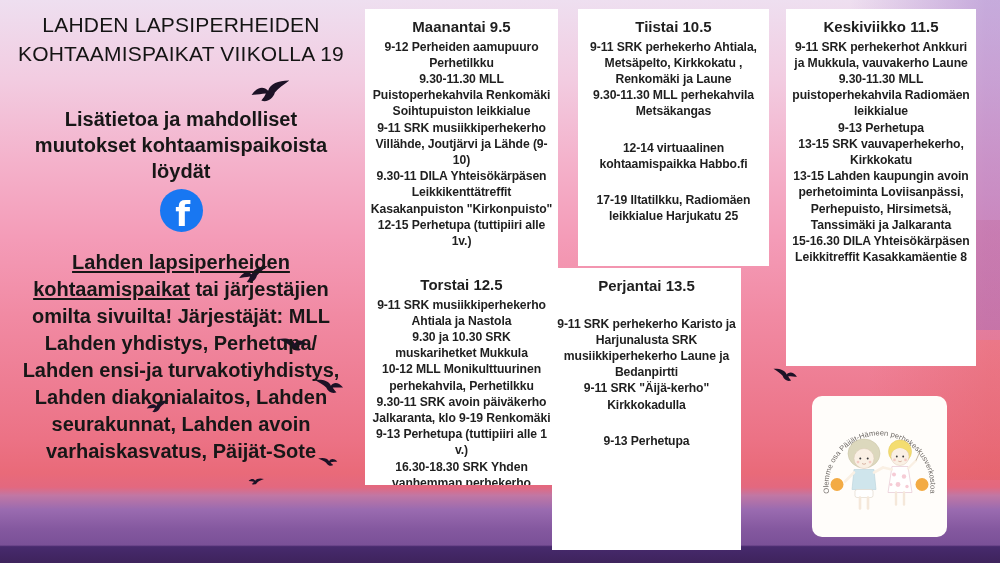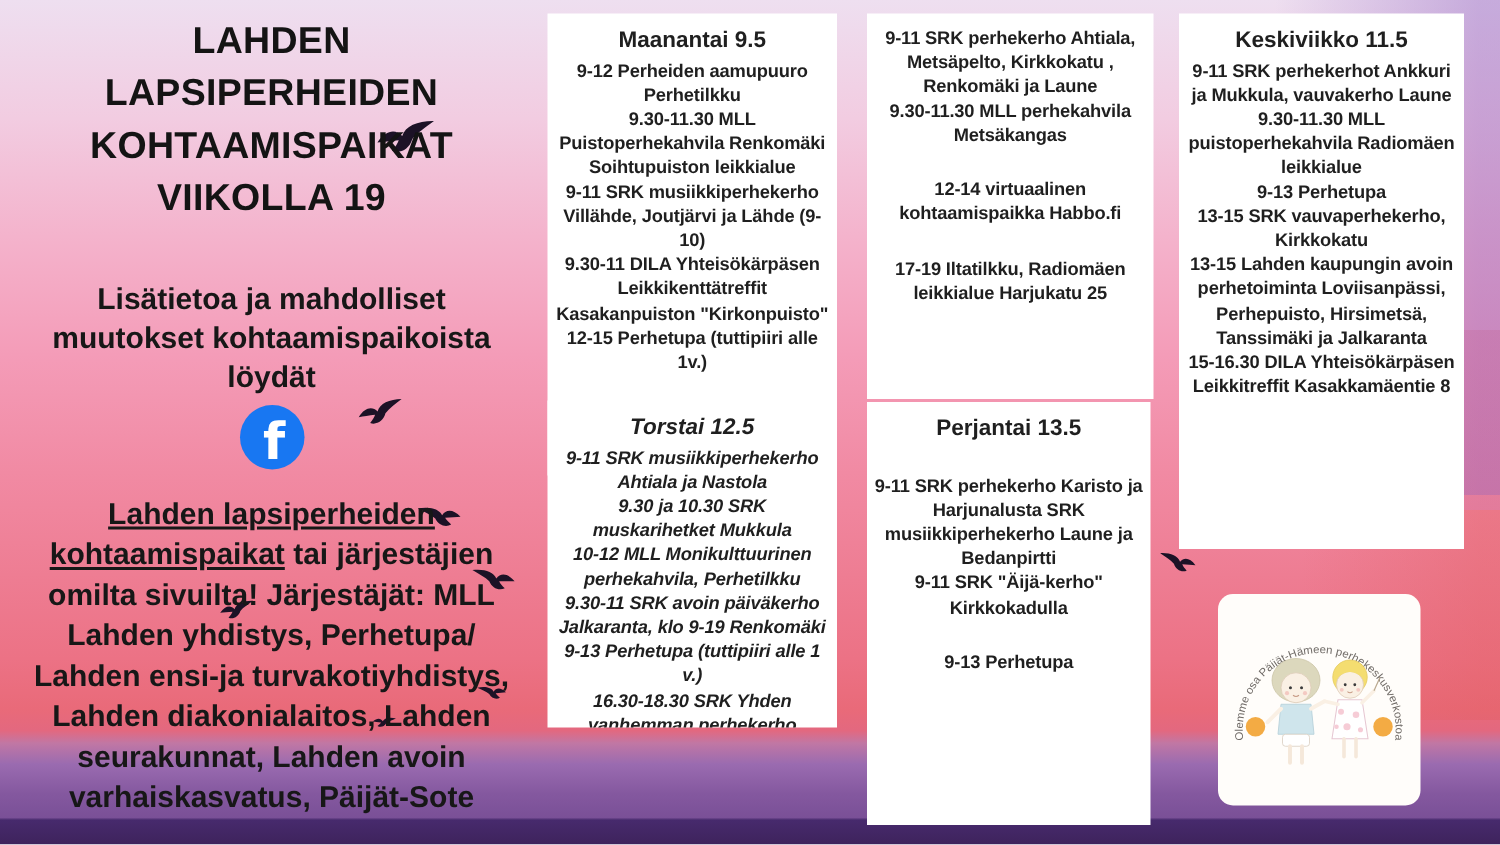--- a/index.html
+++ b/index.html
@@ -20,40 +20,40 @@
   .tint-top-right { top:0; right:0; width:300px; height:330px;
     background: linear-gradient(to right, rgba(150,108,196,0) 50%, rgba(150,108,196,0.45) 95%); }
   .tint-mid-right { top:220px; right:0; width:260px; height:120px;
     background: linear-gradient(to right, rgba(196,100,150,0) 50%, rgba(196,100,150,0.30) 95%); }
   .tint-low-right { top:340px; right:0; width:240px; height:140px;
     background: linear-gradient(to right, rgba(228,92,98,0) 45%, rgba(226,94,96,0.35) 95%); }
 
   
   .left-panel { position:absolute; left:0; top:0; width:362px; padding:10px 14px 0;
     text-align:center; color:#171717; z-index:2; }
-  .left-panel h1 { font-size:25px; line-height:1.4; font-weight:bold; letter-spacing:0.2px; color:#141414; }
+  .left-panel h1 { font-size:21px; line-height:1.4; font-weight:normal; letter-spacing:0.2px; color:#141414; }
   .left-panel .info { font-size:20px; line-height:1.3; font-weight:bold; margin-top:37px; }
   .fb-badge { width:43px; height:43px; border-radius:50%; background:#1877f2;
     margin:5px auto 2px; position:relative; overflow:hidden; }
   .fb-badge span { position:absolute; left:54%; top:58%; transform:translate(-50%,-50%);
     font-family:"DejaVu Sans", sans-serif; font-weight:bold; font-size:34px; color:#fff; }
   .left-panel .organizers { font-size:20px; line-height:1.35; font-weight:bold; margin-top:17px; }
   .underl { text-decoration:underline; text-underline-offset:2px; }
 
   
   .card { position:absolute; background:#ffffff; color:#1f1f1f; z-index:2;
     text-align:center; font-weight:bold; padding:8px 5px 6px; overflow:hidden; }
   .card h2 { font-size:15px; line-height:1.3; margin-bottom:2px; }
   .card p { font-size:12.2px; line-height:1.33; letter-spacing:-0.1px; }
   .card p.gap { margin-top:20px; }
   #card-mon { left:365px; top:9px;   width:193px; height:308px; }
   #card-tue { left:578px; top:9px;   width:191px; height:257px; }
   #card-wed { left:786px; top:9px;   width:190px; height:357px; }
-  #card-thu { left:365px; top:267px; width:193px; height:218px;font-style:italic; }
-  #card-fri { left:578px; top:268px; width:189px; height:282px; }
+  #card-thu { left:365px; top:267px; width:193px; height:218px; }
+  #card-fri { left:552px; top:268px; width:189px; height:282px; }
 
   
   .logo-card { position:absolute; left:812px; top:396px; width:135px; height:141px;
     background:#fffdfa; border-radius:10px; z-index:3; overflow:hidden; }
   .logo-card svg { width:100%; height:100%; display:block; }
 
   
   .bird { position:absolute; z-index:1; }
   #bird-1 { left:250px; top:80px;  width:42px; height:26px; transform:rotate(-6deg); }
   #bird-2 { left:238px; top:266px; width:32px; height:20px; transform:rotate(-8deg); }
@@ -118,20 +118,21 @@
   <div class="card" id="card-mon">
     <h2>Maanantai 9.5</h2>
     <p>9-12 Perheiden aamupuuro Perhetilkku</p>
     <p>9.30-11.30 MLL Puistoperhekahvila Renkomäki Soihtupuiston leikkialue</p>
     <p>9-11 SRK musiikkiperhekerho Villähde, Joutjärvi ja Lähde (9-10)</p>
     <p>9.30-11 DILA Yhteisökärpäsen Leikkikenttätreffit Kasakanpuiston "Kirkonpuisto"</p>
     <p>12-15 Perhetupa (tuttipiiri alle 1v.)</p>
   </div>
 
   <div class="card" id="card-tue">
+    <h2>Tiistai 10.5</h2>
     <p>9-11 SRK perhekerho Ahtiala, Metsäpelto, Kirkkokatu , Renkomäki ja Laune</p>
     <p>9.30-11.30 MLL perhekahvila Metsäkangas</p>
     <p class="gap">12-14 virtuaalinen kohtaamispaikka Habbo.fi</p>
     <p class="gap">17-19 Iltatilkku, Radiomäen leikkialue Harjukatu 25</p>
   </div>
 
   <div class="card" id="card-wed">
     <h2>Keskiviikko 11.5</h2>
     <p>9-11 SRK perhekerhot Ankkuri ja Mukkula, vauvakerho Laune</p>
     <p>9.30-11.30 MLL puistoperhekahvila Radiomäen leikkialue</p>

